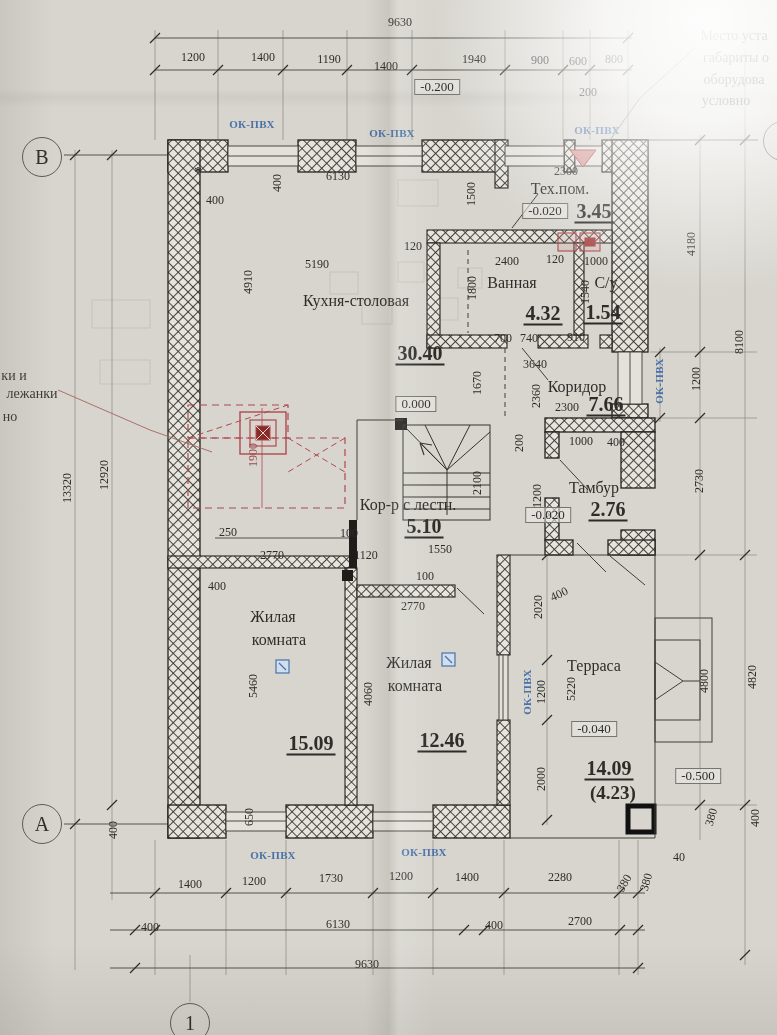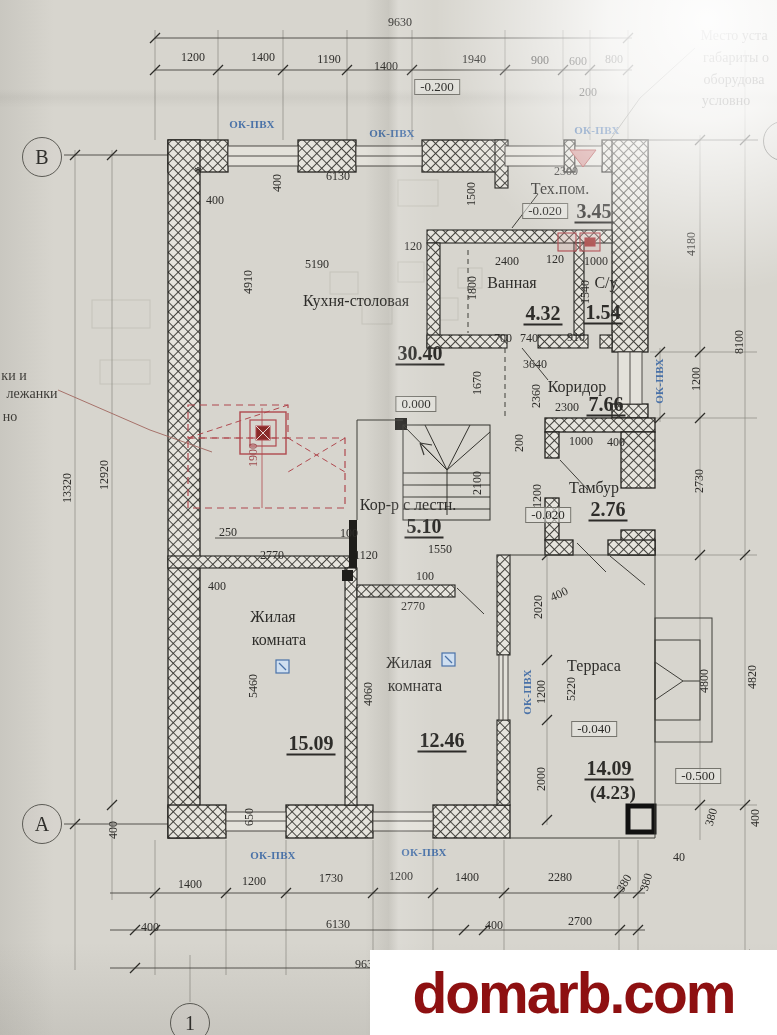--- a/index.html
+++ b/index.html
@@ -327,17 +327,14 @@
       <div class="lb c-note" style="left: 32px; top: 394px; transform: translate(-50%, -50%);">лежанки</div>
       <div class="lb c-note" style="left: 10px; top: 417px; transform: translate(-50%, -50%);">но</div>
       <div class="lb c-axis" style="left: 42px; top: 157px; transform: translate(-50%, -50%);">В</div>
       <div class="lb c-axis" style="left: 42px; top: 824px; transform: translate(-50%, -50%);">А</div>
       <div class="lb c-axis" style="left: 190px; top: 1023px; transform: translate(-50%, -50%);">1</div>
       <div class="lb c-axis" style="left: 783px; top: 141px; transform: translate(-50%, -50%);"></div>
     </div>
 
   <div id="light"></div>
 
-  <div id="watermark">
-    <span>domarb.com</span>
-  </div>
 
 </div>
 
 </body></html>

